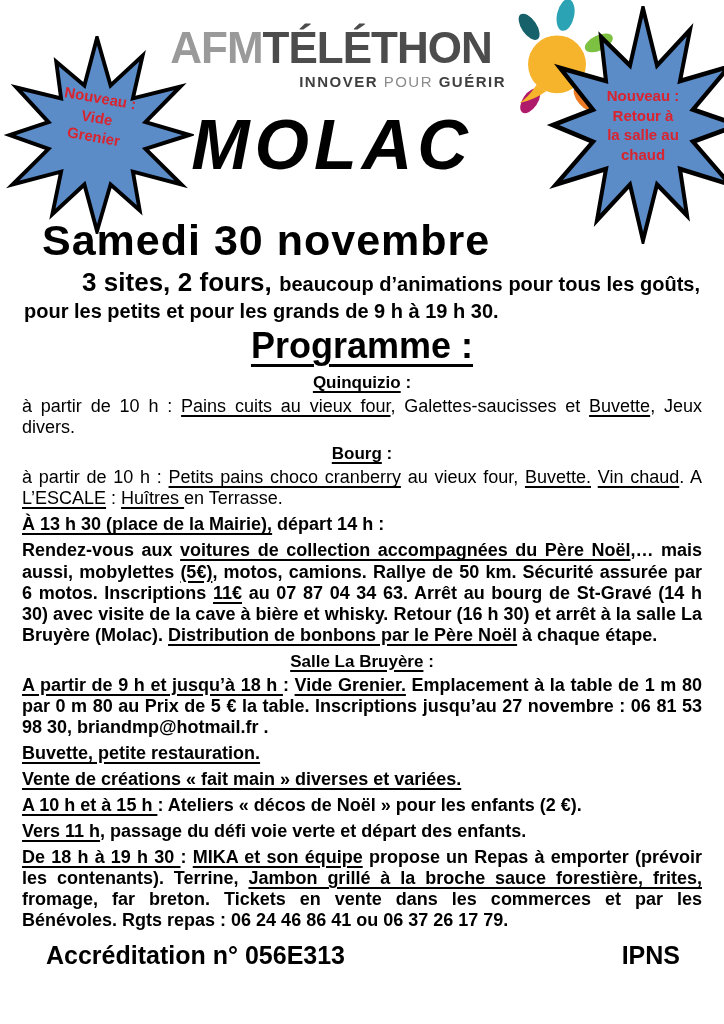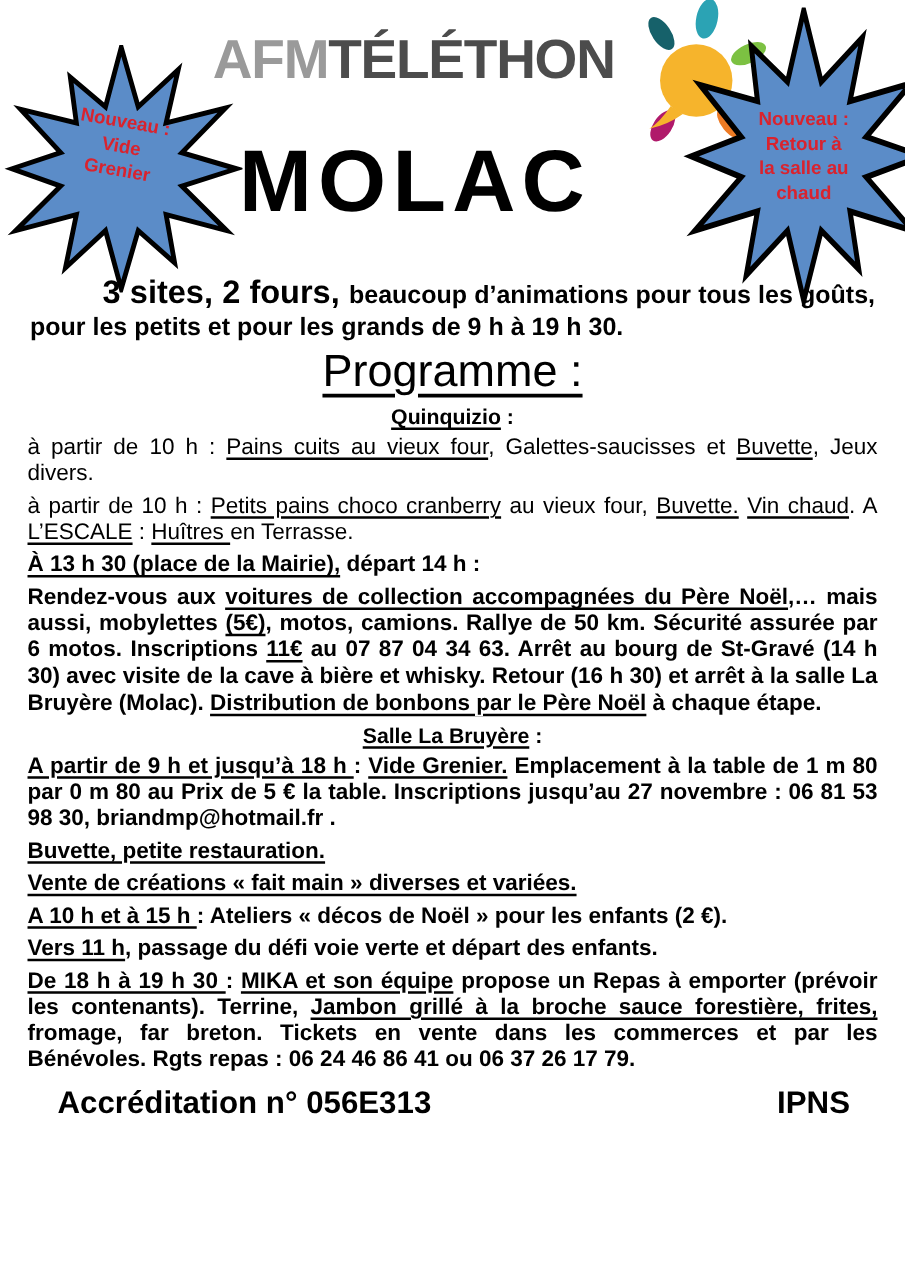--- a/index.html
+++ b/index.html
@@ -23,30 +23,30 @@
   .burst-left  { left:0px;  top:36px; width:194px; height:198px; }
   .burst-right { left:543px; top:6px; width:200px; height:238px; }
   .burst-text {
     position:absolute; width:100%; text-align:center;
     color:#d9232e; font-weight:700; font-size:15px; line-height:1.3;
   }
   .burst-left .burst-text  { top:52px; transform:rotate(10deg); }
   .burst-right .burst-text { top:80px; }
   .city {
     position:absolute; left:0; right:60px; top:110px; text-align:center;
-    font-size:70px; font-weight:700; letter-spacing:5px; line-height:1;
+    font-size:70px; font-weight:700; font-style:italic; letter-spacing:5px; line-height:1;
   }
   
   .date-title { margin:4px 0 2px 42px; font-size:43px; font-weight:700; letter-spacing:1px; line-height:1.05; }
   .intro {
     margin:4px 24px 2px; font-size:20px; font-weight:700;
     text-align:justify; text-indent:46px; line-height:1.22;
   }
   .intro .big { font-size:26px; font-weight:800;margin-left:12px; }
-  .programme { text-align:center; font-size:36px; font-weight:400; margin:2px 0 6px; }
+  .programme { text-align:center; font-size:36px; font-weight:700; margin:2px 0 6px; }
   .programme .u-big { text-decoration:underline; text-decoration-thickness:3px; text-underline-offset:6px; }
   .sec-h { text-align:center; font-size:17px; font-weight:700; margin:6px 0 3px; }
   .para {
     margin:0 22px 5px; font-size:18px; line-height:1.17; text-align:justify;
   }
   .para.bold { font-weight:700; }
   .u { text-decoration:underline; text-decoration-thickness:2px; text-underline-offset:3px; }
   .footer {
     display:flex; justify-content:space-between;
     margin:10px 44px 0 46px; font-size:25px; font-weight:700;
@@ -55,20 +55,23 @@
 </head>
 <body>
 
 <div class="page">
 
   <div class="header">
 
     <div class="logo-text">
       <div class="logo-main">
         <span class="logo-afm">AFM</span><span class="logo-tel">TÉLÉTHON</span>
+      </div>
+      <div class="logo-tag">
+        <span class="tag-b">INNOVER</span><span class="tag-l"> POUR </span><span class="tag-b">GUÉRIR</span>
       </div>
     </div>
 
     <svg class="sun" width="118" height="118" viewBox="0 0 110 110">
       <ellipse cx="63" cy="14" rx="8" ry="15" transform="rotate(12 63 14)" fill="#2ba3b4"></ellipse>
       <ellipse cx="29" cy="25" rx="7" ry="14" transform="rotate(-34 29 25)" fill="#16616a"></ellipse>
       <ellipse cx="94" cy="40" rx="14" ry="7" transform="rotate(-25 94 40)" fill="#7cc142"></ellipse>
       <ellipse cx="81" cy="92" rx="7" ry="14" transform="rotate(-40 81 92)" fill="#ee7b24"></ellipse>
       <ellipse cx="30" cy="94" rx="7" ry="13" transform="rotate(34 30 94)" fill="#b01a6a"></ellipse>
       <circle cx="55" cy="60" r="27" fill="#f6b42c"></circle>
@@ -94,33 +97,35 @@
         <div>Nouveau :</div>
         <div>Retour à</div>
         <div>la salle au</div>
         <div>chaud</div>
       </div>
     </div>
 
     <div class="city">MOLAC</div>
   </div>
 
+  <h1 class="date-title">Samedi 30 novembre</h1>
 
   <p class="intro"><span class="big">3 sites, 2 fours, </span><span>beaucoup d’animations pour tous les goûts, pour les petits et pour les grands de 9 h à 19 h 30.</span></p>
 
   <h2 class="programme">
     <span class="u-big">Programme :</span>
   </h2>
 
   <div class="section">
     <h3 class="sec-h"><span class="u">Quinquizio</span><span> :</span></h3>
     <p class="para"><span>à partir de 10 h : </span><span class="u">Pains cuits au vieux four</span><span>, Galettes-saucisses et </span><span class="u">Buvette</span><span>, Jeux divers.</span></p>
   </div>
 
   <div class="section">
+    <h3 class="sec-h"><span class="u">Bourg</span><span> :</span></h3>
     <p class="para"><span>à partir de 10 h : </span><span class="u">Petits pains choco cranberry</span><span> au vieux four, </span><span class="u">Buvette.</span><span> </span><span class="u">Vin chaud</span><span>. A </span><span class="u">L’ESCALE</span><span> : </span><span class="u">Huîtres </span><span>en Terrasse.</span></p>
   </div>
 
   <div class="section">
     <p class="para bold"><span class="u">À 13 h 30 (place de la Mairie),</span><span> départ 14 h :</span></p>
     <p class="para bold"><span>Rendez-vous aux </span><span class="u">voitures de collection accompagnées du Père Noël</span><span>,… mais aussi, mobylettes </span><span class="u">(5€)</span><span>, motos, camions. Rallye de 50 km. Sécurité assurée par 6 motos. Inscriptions </span><span class="u">11€</span><span> au 07 87 04 34 63. Arrêt au bourg de St-Gravé (14 h 30) avec visite de la cave à bière et whisky. Retour (16 h 30) et arrêt à la salle La Bruyère (Molac). </span><span class="u">Distribution de bonbons par le Père Noël</span><span> à chaque étape.</span></p>
   </div>
 
   <div class="section">
     <h3 class="sec-h"><span class="u">Salle La Bruyère</span><span> :</span></h3>

